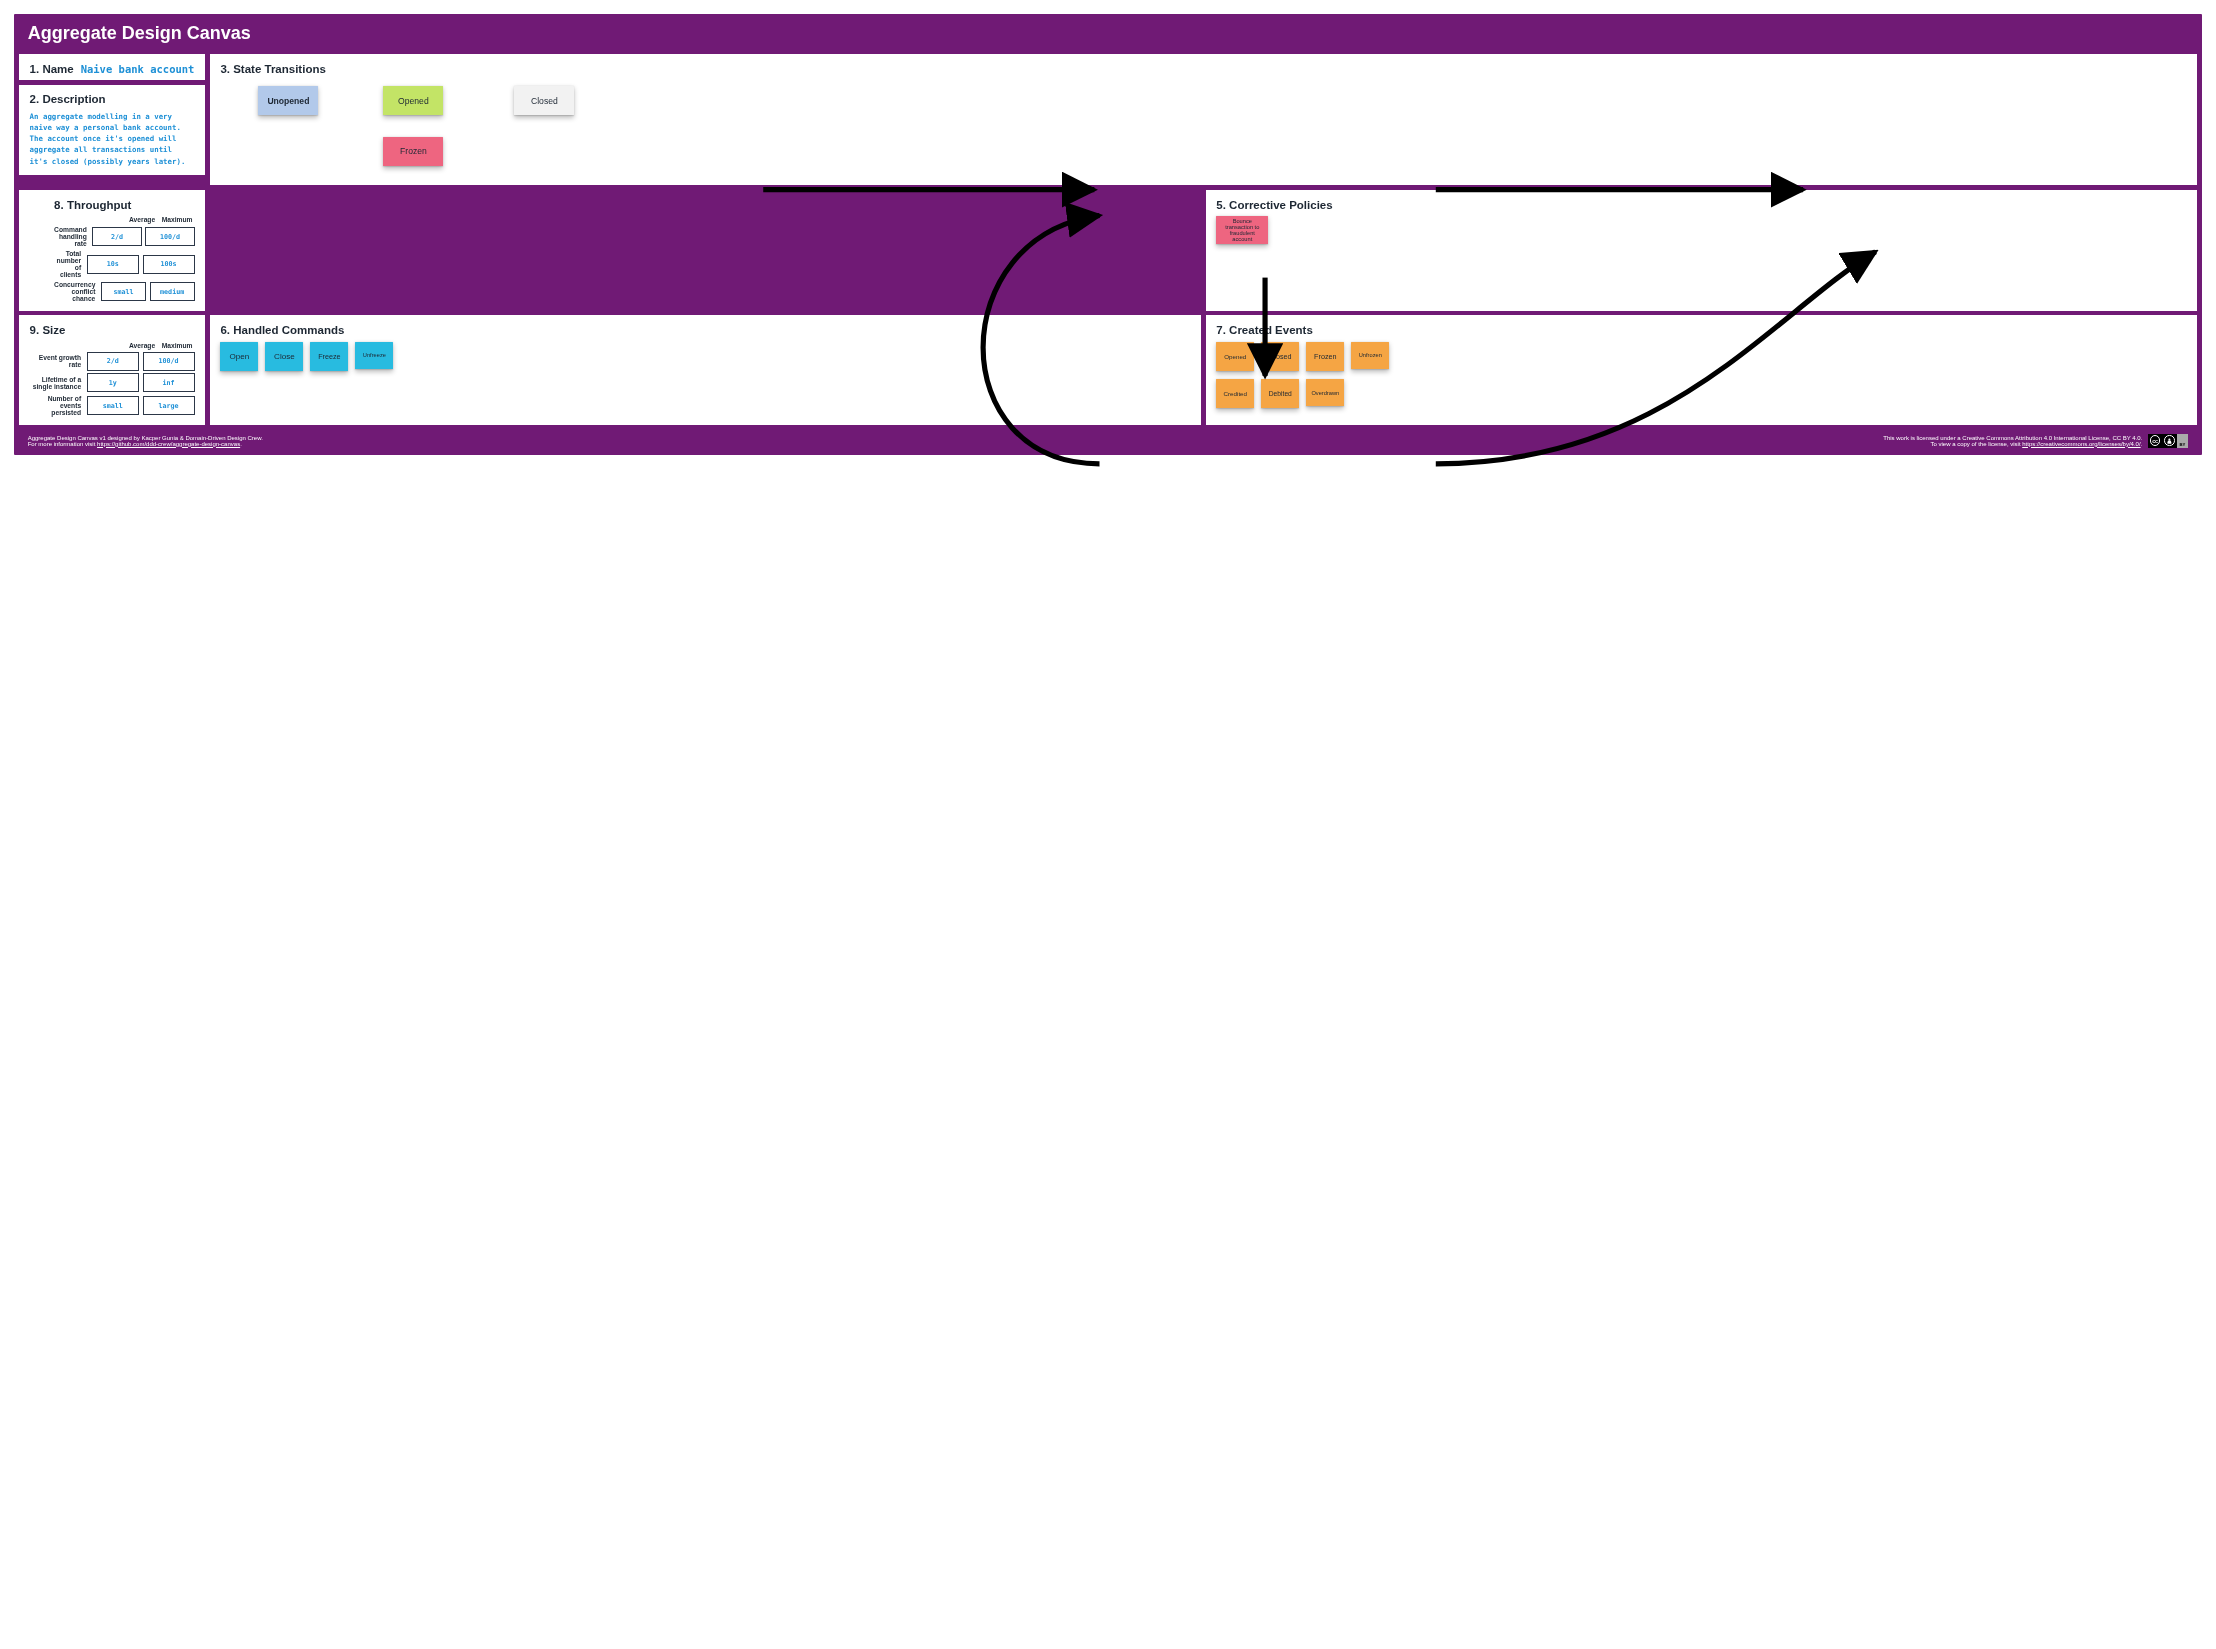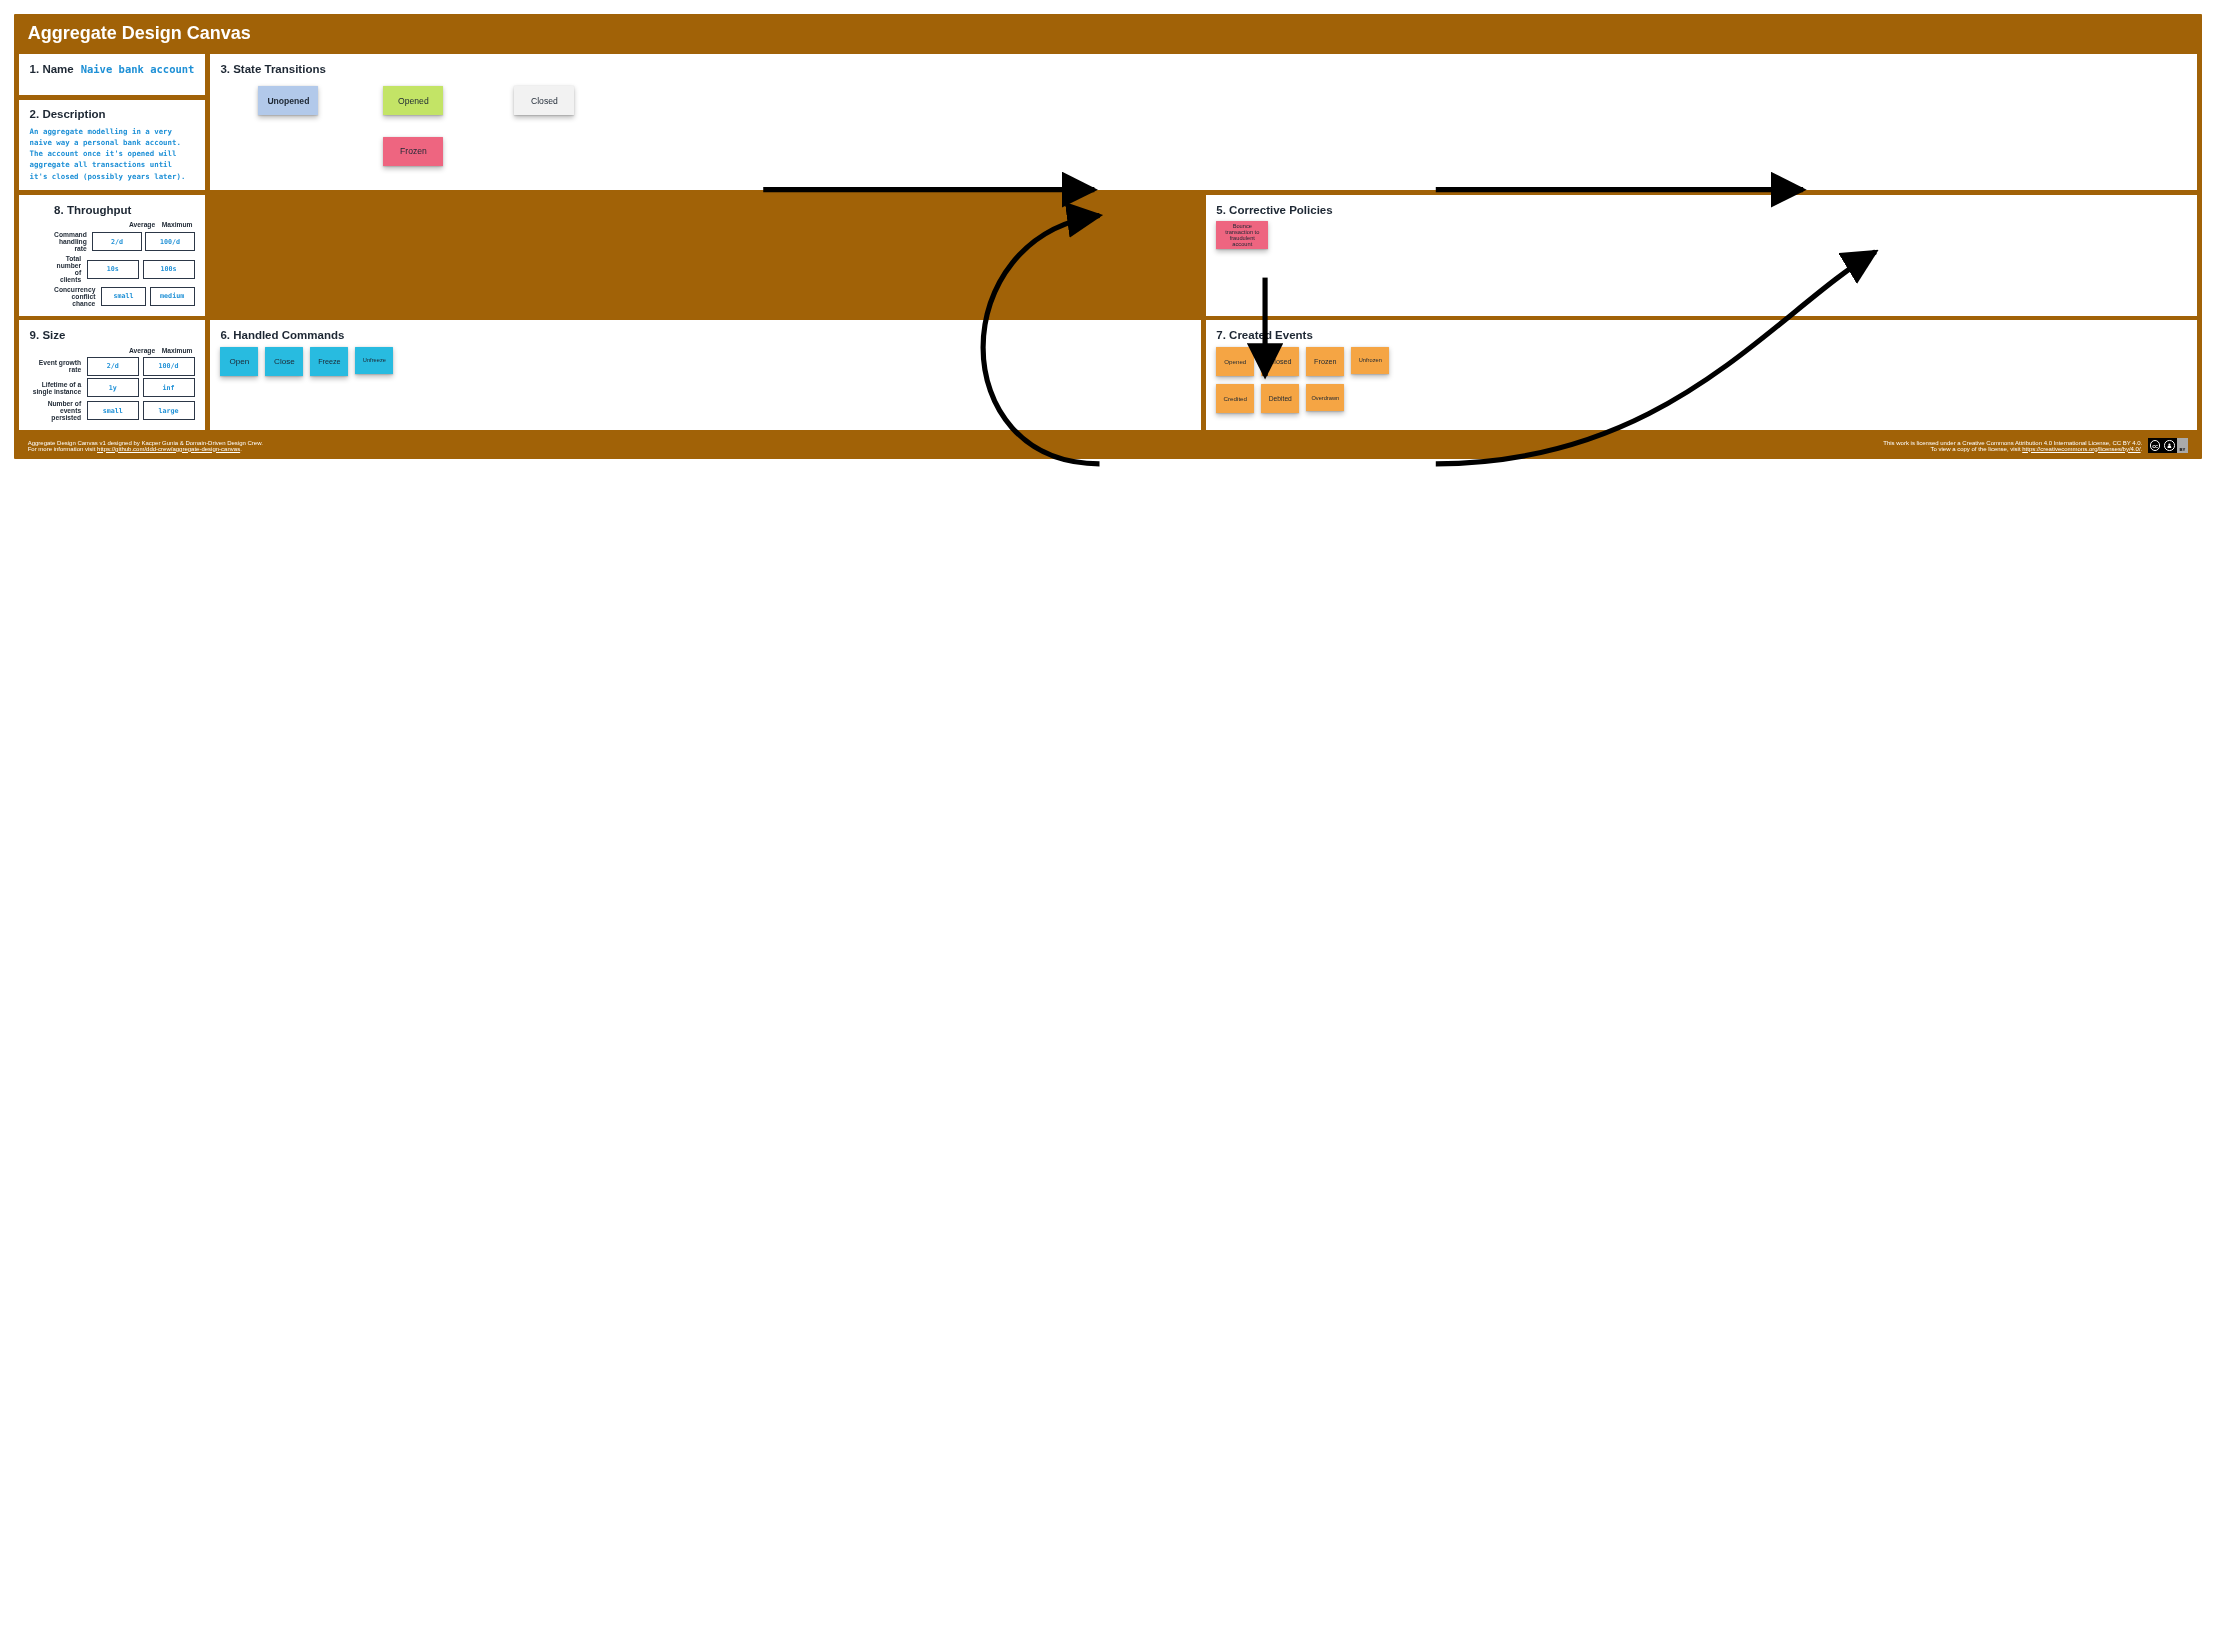--- a/index.html
+++ b/index.html
@@ -2,42 +2,42 @@
 <html style="font-size:7.6px"><head>
 <meta charset="utf-8">
 <style>
   * { box-sizing: border-box; margin: 0; padding: 0; }
   html, body { background: #fff; }
   body {
     font-family: -apple-system, BlinkMacSystemFont, "Segoe UI", Helvetica, Arial, sans-serif;
     padding: 14.3px;
   }
   .canvas {
-    background: #a16207;
+    background: #701a75;
     border-radius: 1px;
     padding: 0;
   }
   .title-bar {
     color: #fff;
     font-size: 18px;
     font-weight: 700;
     padding: 8.6px 13.4px 10.5px 13.4px;
   }
   .grid {
     display: grid;
     grid-template-columns: 186px 1fr 1fr;
     grid-template-rows: auto auto auto;
     gap: 4.8px;
     padding: 0 4.8px 4.8px 4.8px;
   }
   .panel {
     background: #fff;
     padding: 8.6px 10.5px;
   }
-  .panel.name-panel { grid-column: 1; grid-row: 1; padding-bottom: 20px; }
+  .panel.name-panel { grid-column: 1; grid-row: 1; padding-bottom: 5px; }
   .name-desc-wrap {
     grid-column: 1; grid-row: 1;
     display: flex; flex-direction: column; gap: 4.8px;
   }
   .panel.st-panel { grid-column: 2 / span 2; grid-row: 1; position: relative; min-height: 122px; }
   .panel.thru-panel { grid-column: 1; grid-row: 2; padding-left: 35px; }
   .panel.inv-panel { grid-column: 2; grid-row: 2; }
   .panel.pol-panel { grid-column: 3; grid-row: 2; }
   .panel.size-panel { grid-column: 1; grid-row: 3; }
   .panel.cmd-panel { grid-column: 2; grid-row: 3; }

